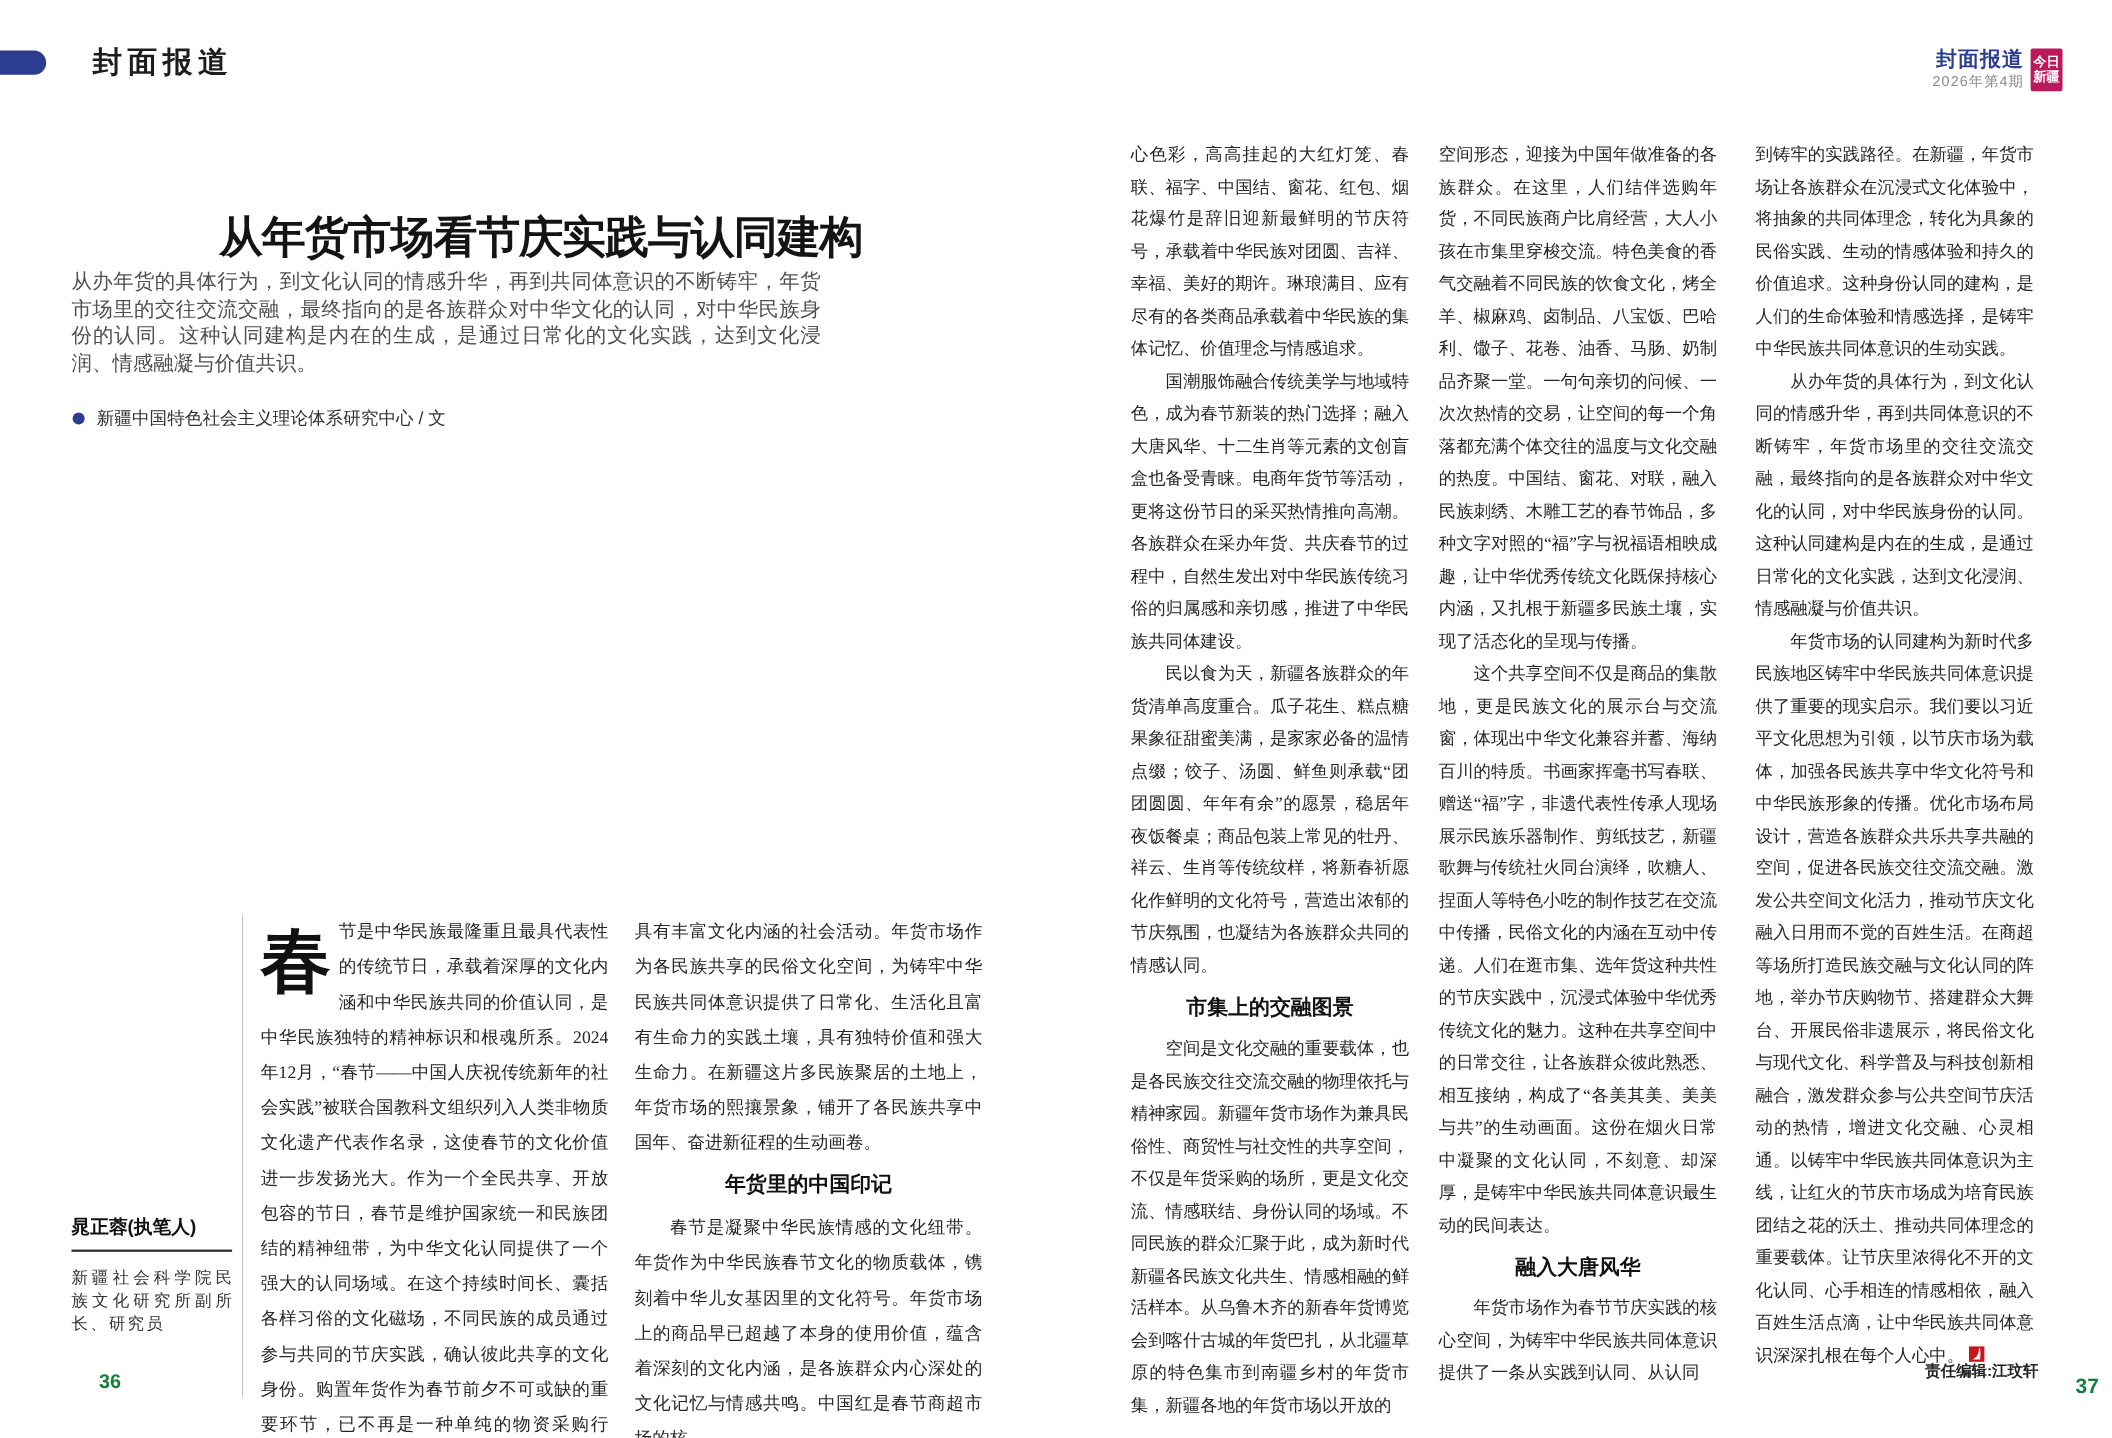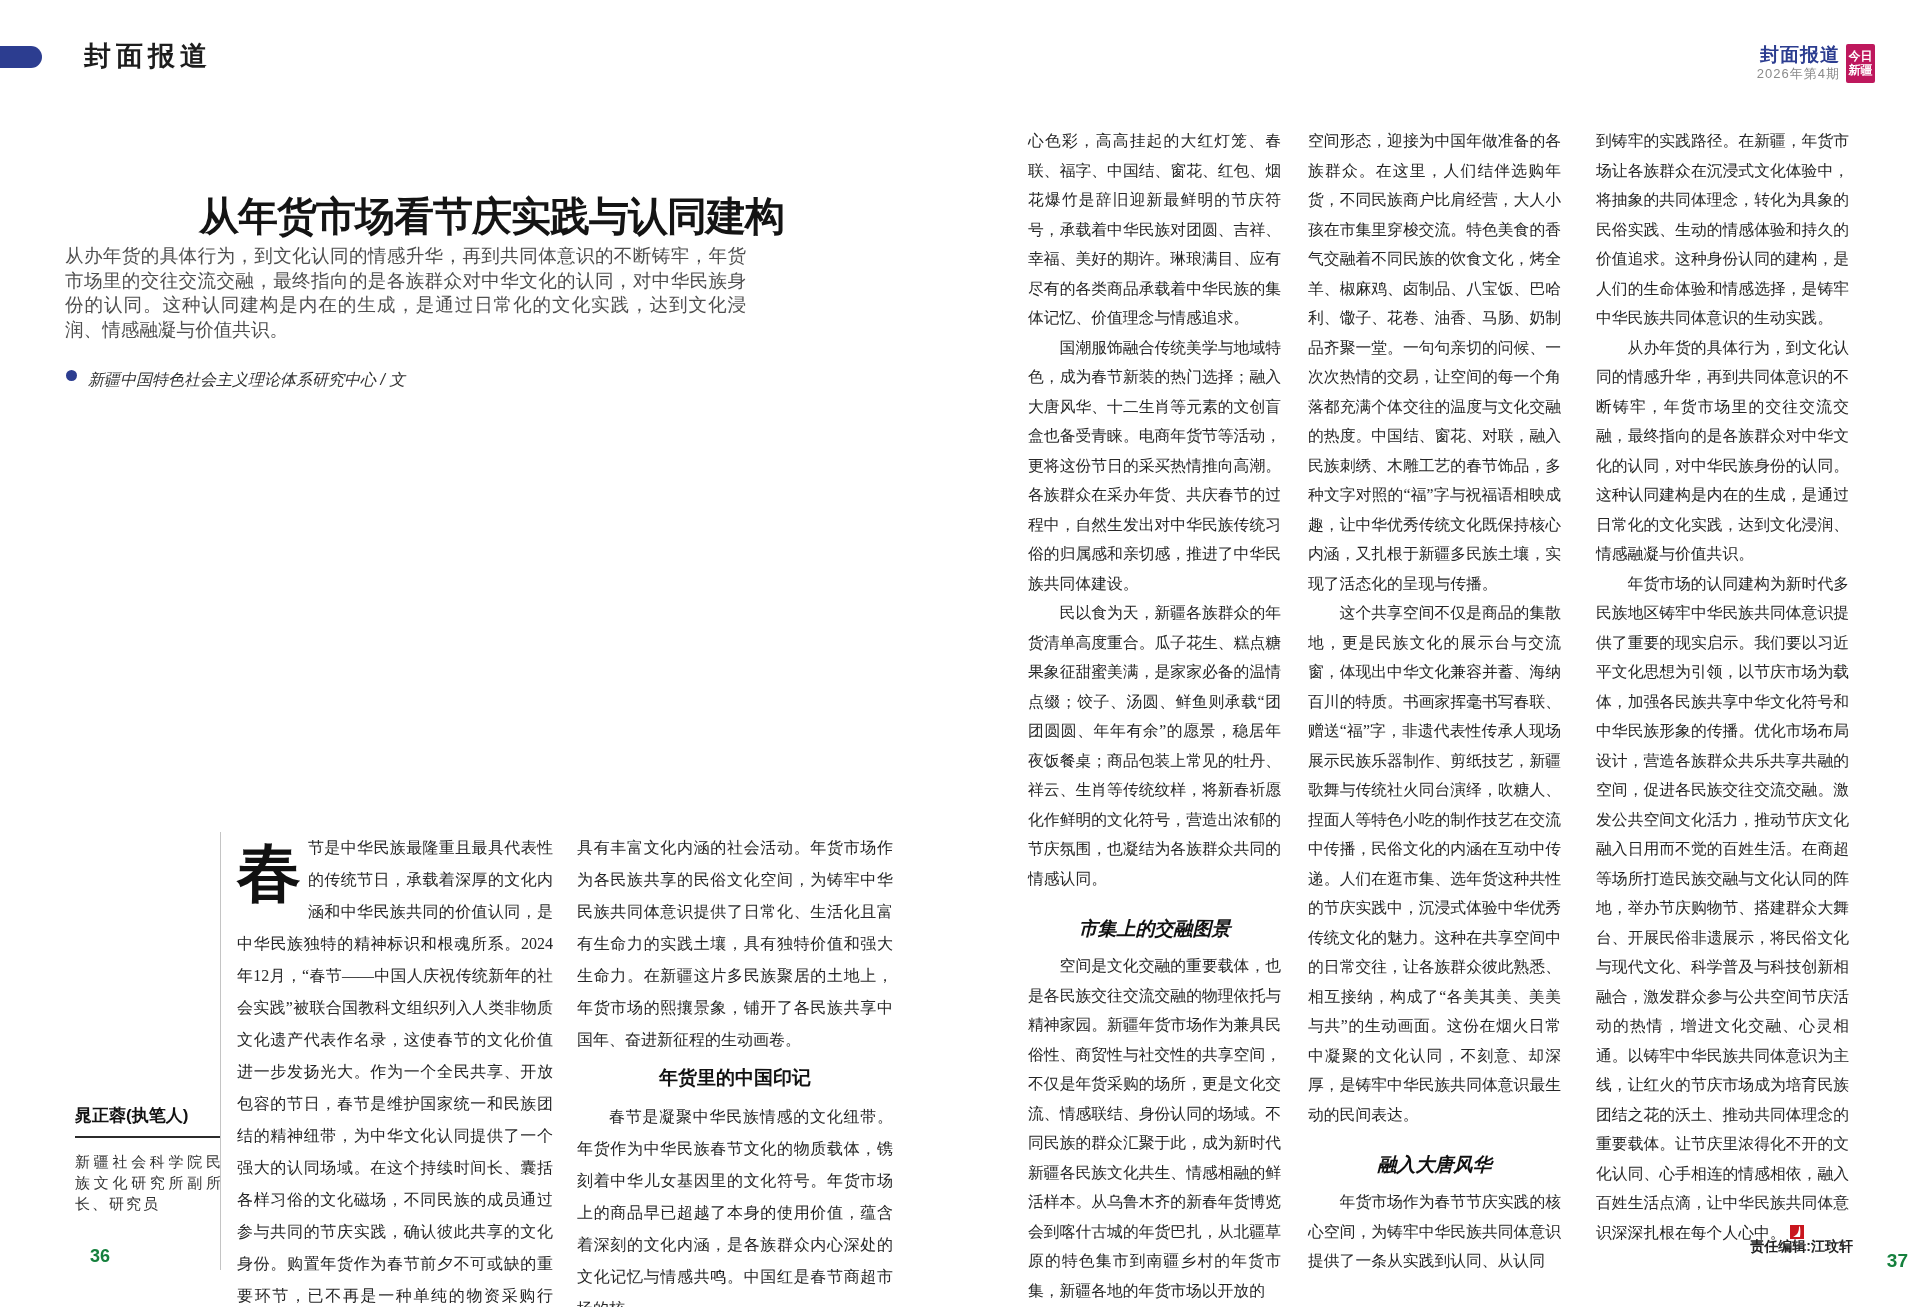--- a/index.html
+++ b/index.html
@@ -19,45 +19,45 @@
   .hdr-logo{width:29px;height:39px;background:#be185d;border-radius:2px;color:#fff;
             font-size:12px;line-height:14px;text-align:center;padding-top:5px;box-sizing:border-box;
             font-family:"Liberation Serif","DejaVu Serif",serif;font-weight:bold;}
 
   
   .title{left:64px;top:164px;width:720px;font-family:Liberation Sans, sans-serif;
          font-weight:900;font-size:40px;letter-spacing:-1px;color:#141414;line-height:50px;text-align:right;}
   .abstract{left:65px;top:244px;width:681px;font-family:"Liberation Sans","DejaVu Sans",sans-serif;
          font-size:18.6px;line-height:24.7px;color:#4f4f4f;text-align:justify;}
   .byline{left:66px;top:370px;font-family:"Liberation Sans","DejaVu Sans",sans-serif;
-         font-size:16px;color:#303030;display:flex;align-items:flex-start;gap:11px;font-style:italic;}
+         font-size:16px;color:#303030;display:flex;align-items:center;gap:11px;}
   .byline .dot{width:11px;height:11px;border-radius:50%;background:var(--navy);display:inline-block;}
 
   
-  .bio{left:75px;top:1104px;width:148px;font-family:"Liberation Sans","DejaVu Sans",sans-serif;}
+  .bio{left:65px;top:1104px;width:148px;font-family:"Liberation Sans","DejaVu Sans",sans-serif;}
   .bio-name{font-size:17px;font-weight:bold;color:#111;}
   .bio-rule{border:none;border-top:2px solid #2b2b2b;margin:9px 0 13px 0;width:146px;}
   .bio-role{font-size:15px;line-height:21px;color:#333;text-align:justify;letter-spacing:2px;}
   .vrule{left:220px;top:832px;width:1px;height:438px;background:#c4c4c4;}
 
   
   .col{position:absolute;text-align:justify;color:#262626;}
   .col p{margin:0;text-indent:2em;}
   .col p.cont{text-indent:0;}
   .col-left{width:316px;font-size:16px;line-height:32px;}
   .col-right{width:253px;font-size:15.8px;line-height:29.5px;}
   #colA{left:237px;top:832px;}
   #colB{left:577px;top:832px;}
   #colC{left:1028px;top:126px;}
   #colD{left:1308px;top:126px;}
   #colE{left:1596px;top:126px;}
   .col h3{font-family:"Liberation Sans","DejaVu Sans",sans-serif;font-size:19px;color:#111;
           text-align:center;font-weight:bold;text-indent:0;}
   .col-left h3{margin:9px 0 10px 0;line-height:26px;}
-  .col-right h3{margin:22px 0 9px 0;line-height:27px;font-style:italic;}
+  .col-right h3{margin:10px 0 9px 0;line-height:27px;}
   .dropcap{float:left;width:71px;height:92px;font-size:64px;line-height:84px;font-weight:bold;
            color:#111;font-family:"Liberation Serif","DejaVu Serif",serif;}
   .endmark{display:inline-block;width:14px;height:14px;background:var(--red);vertical-align:-1px;
            margin-left:4px;}
   .endmark svg{display:block;width:14px;height:14px;}
 
   
   .pagenum{font-family:"Liberation Sans","DejaVu Sans",sans-serif;font-weight:bold;color:#15803d;margin-left:40px;}
   .pn-left{left:50px;top:1246px;font-size:18px;}
   .pn-right{left:1790px;top:1250px;width:78px;text-align:right;font-size:19px;}

